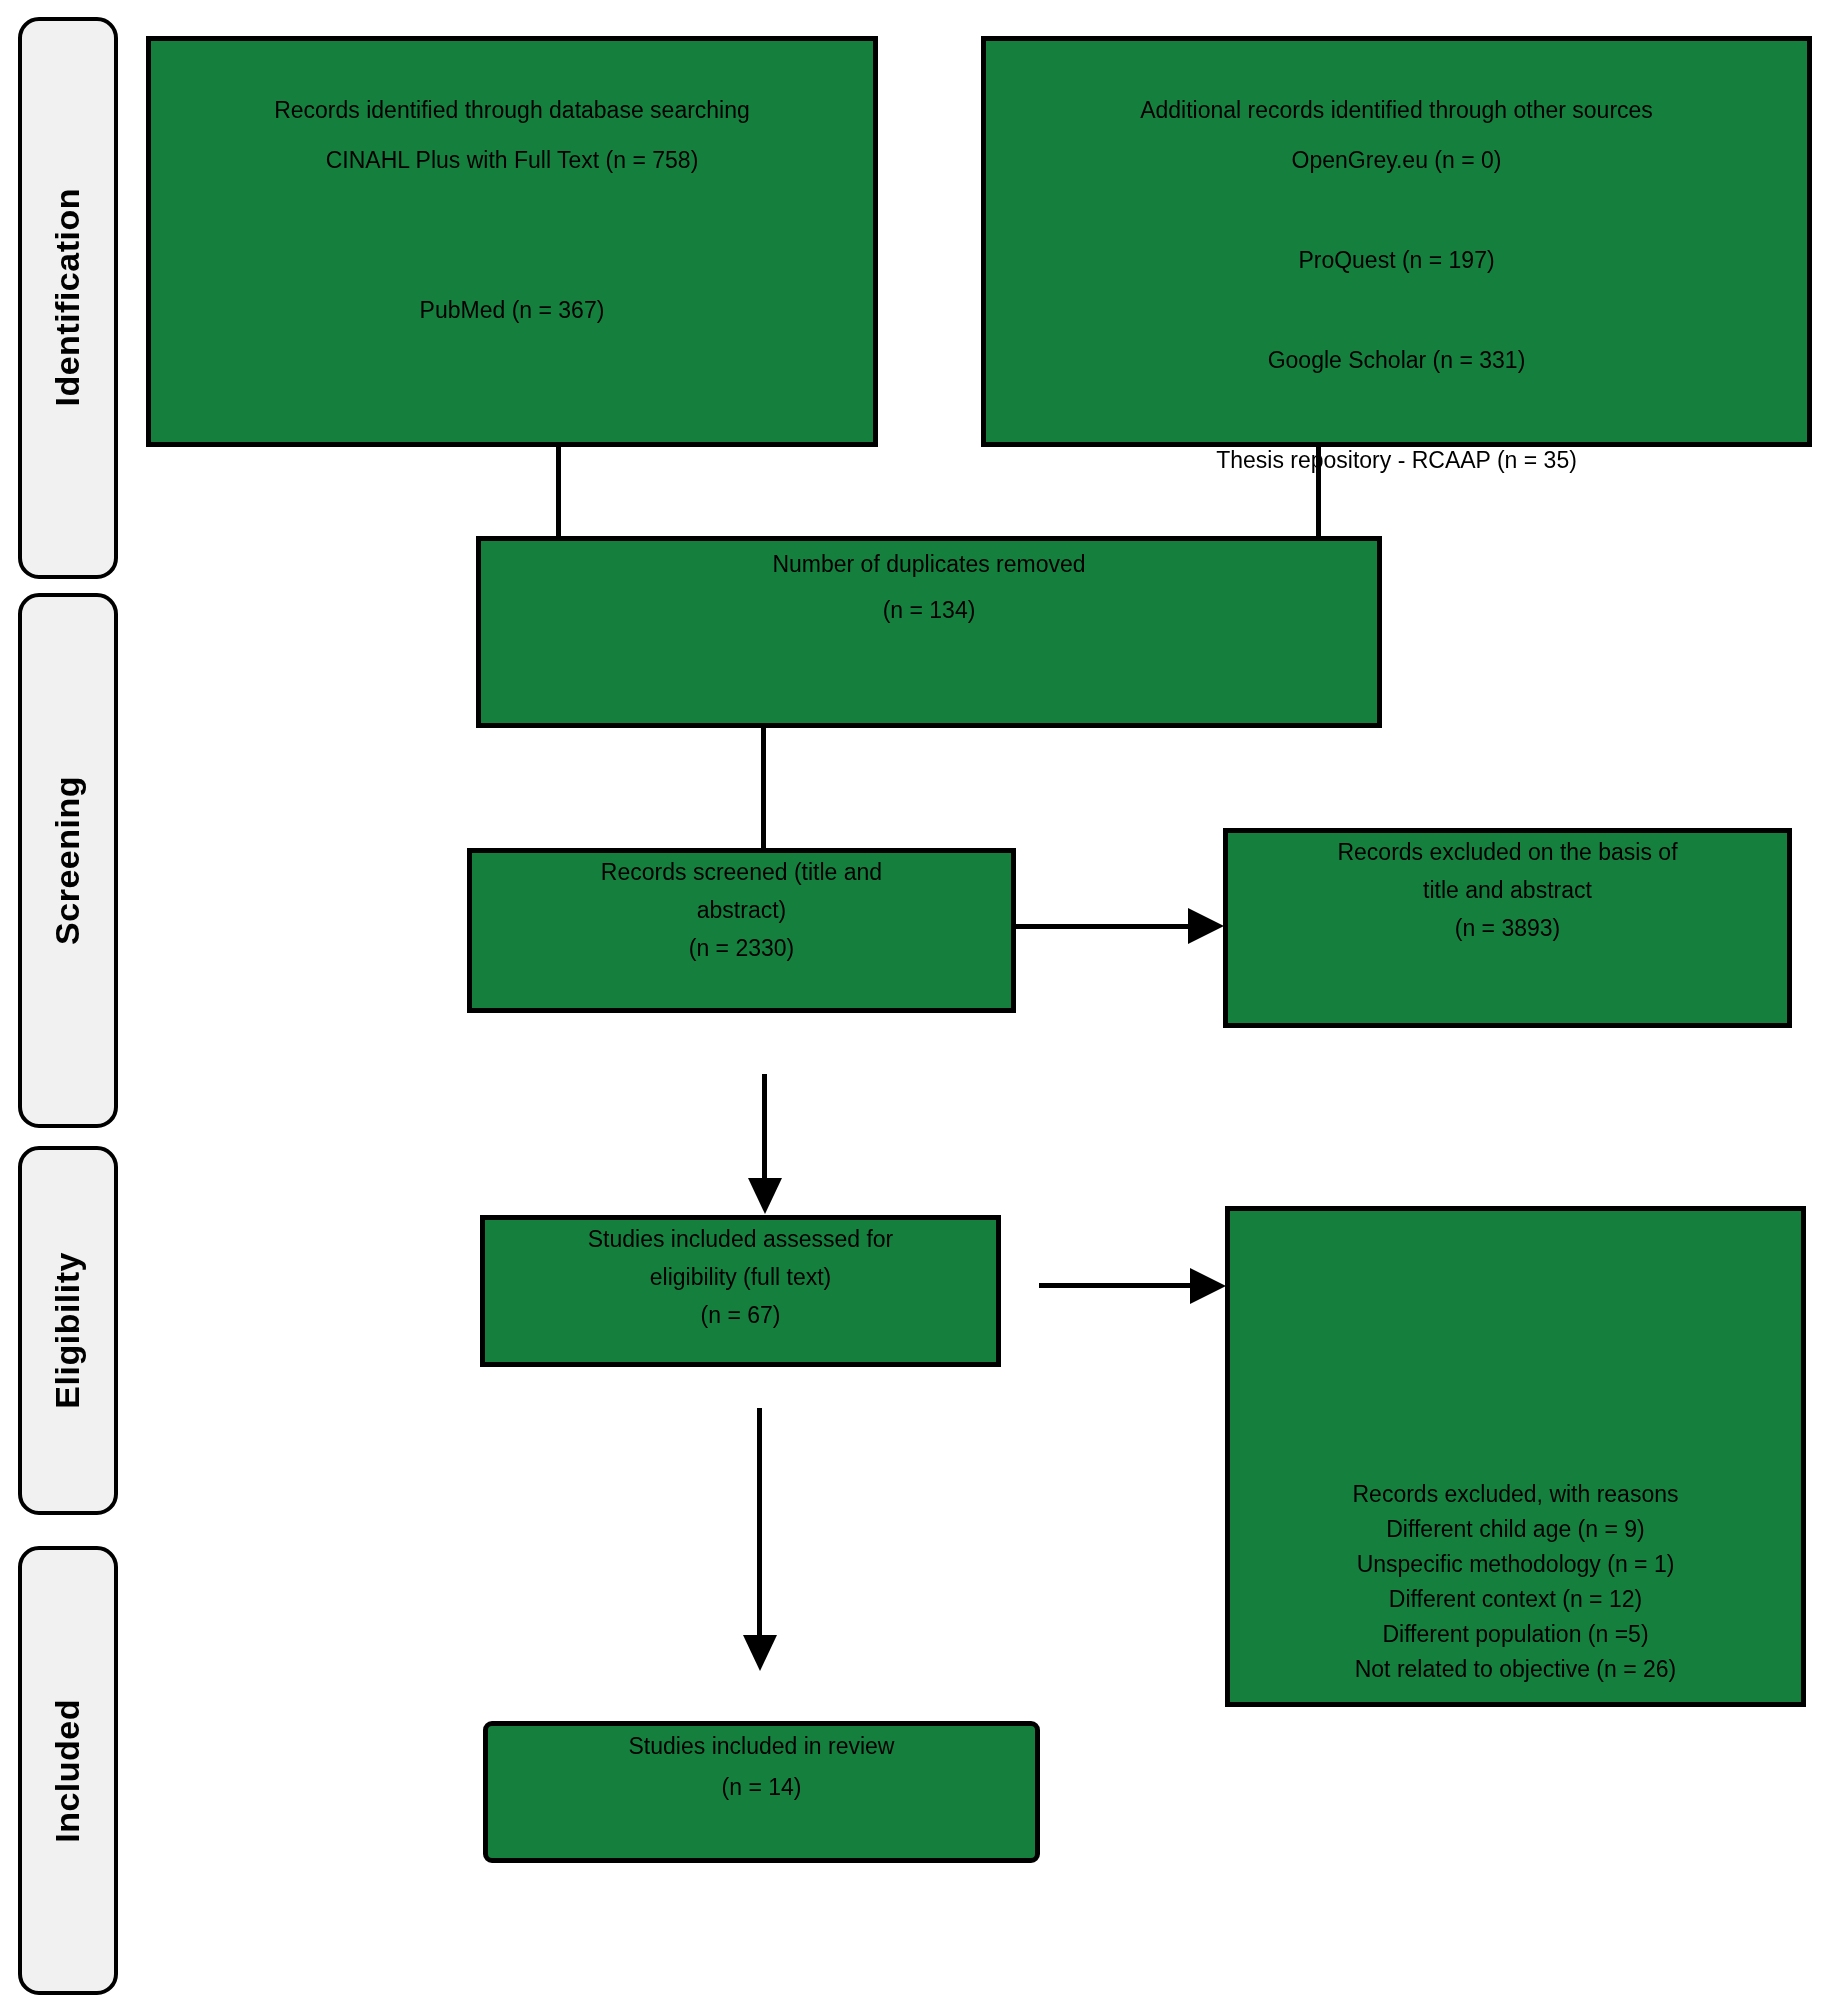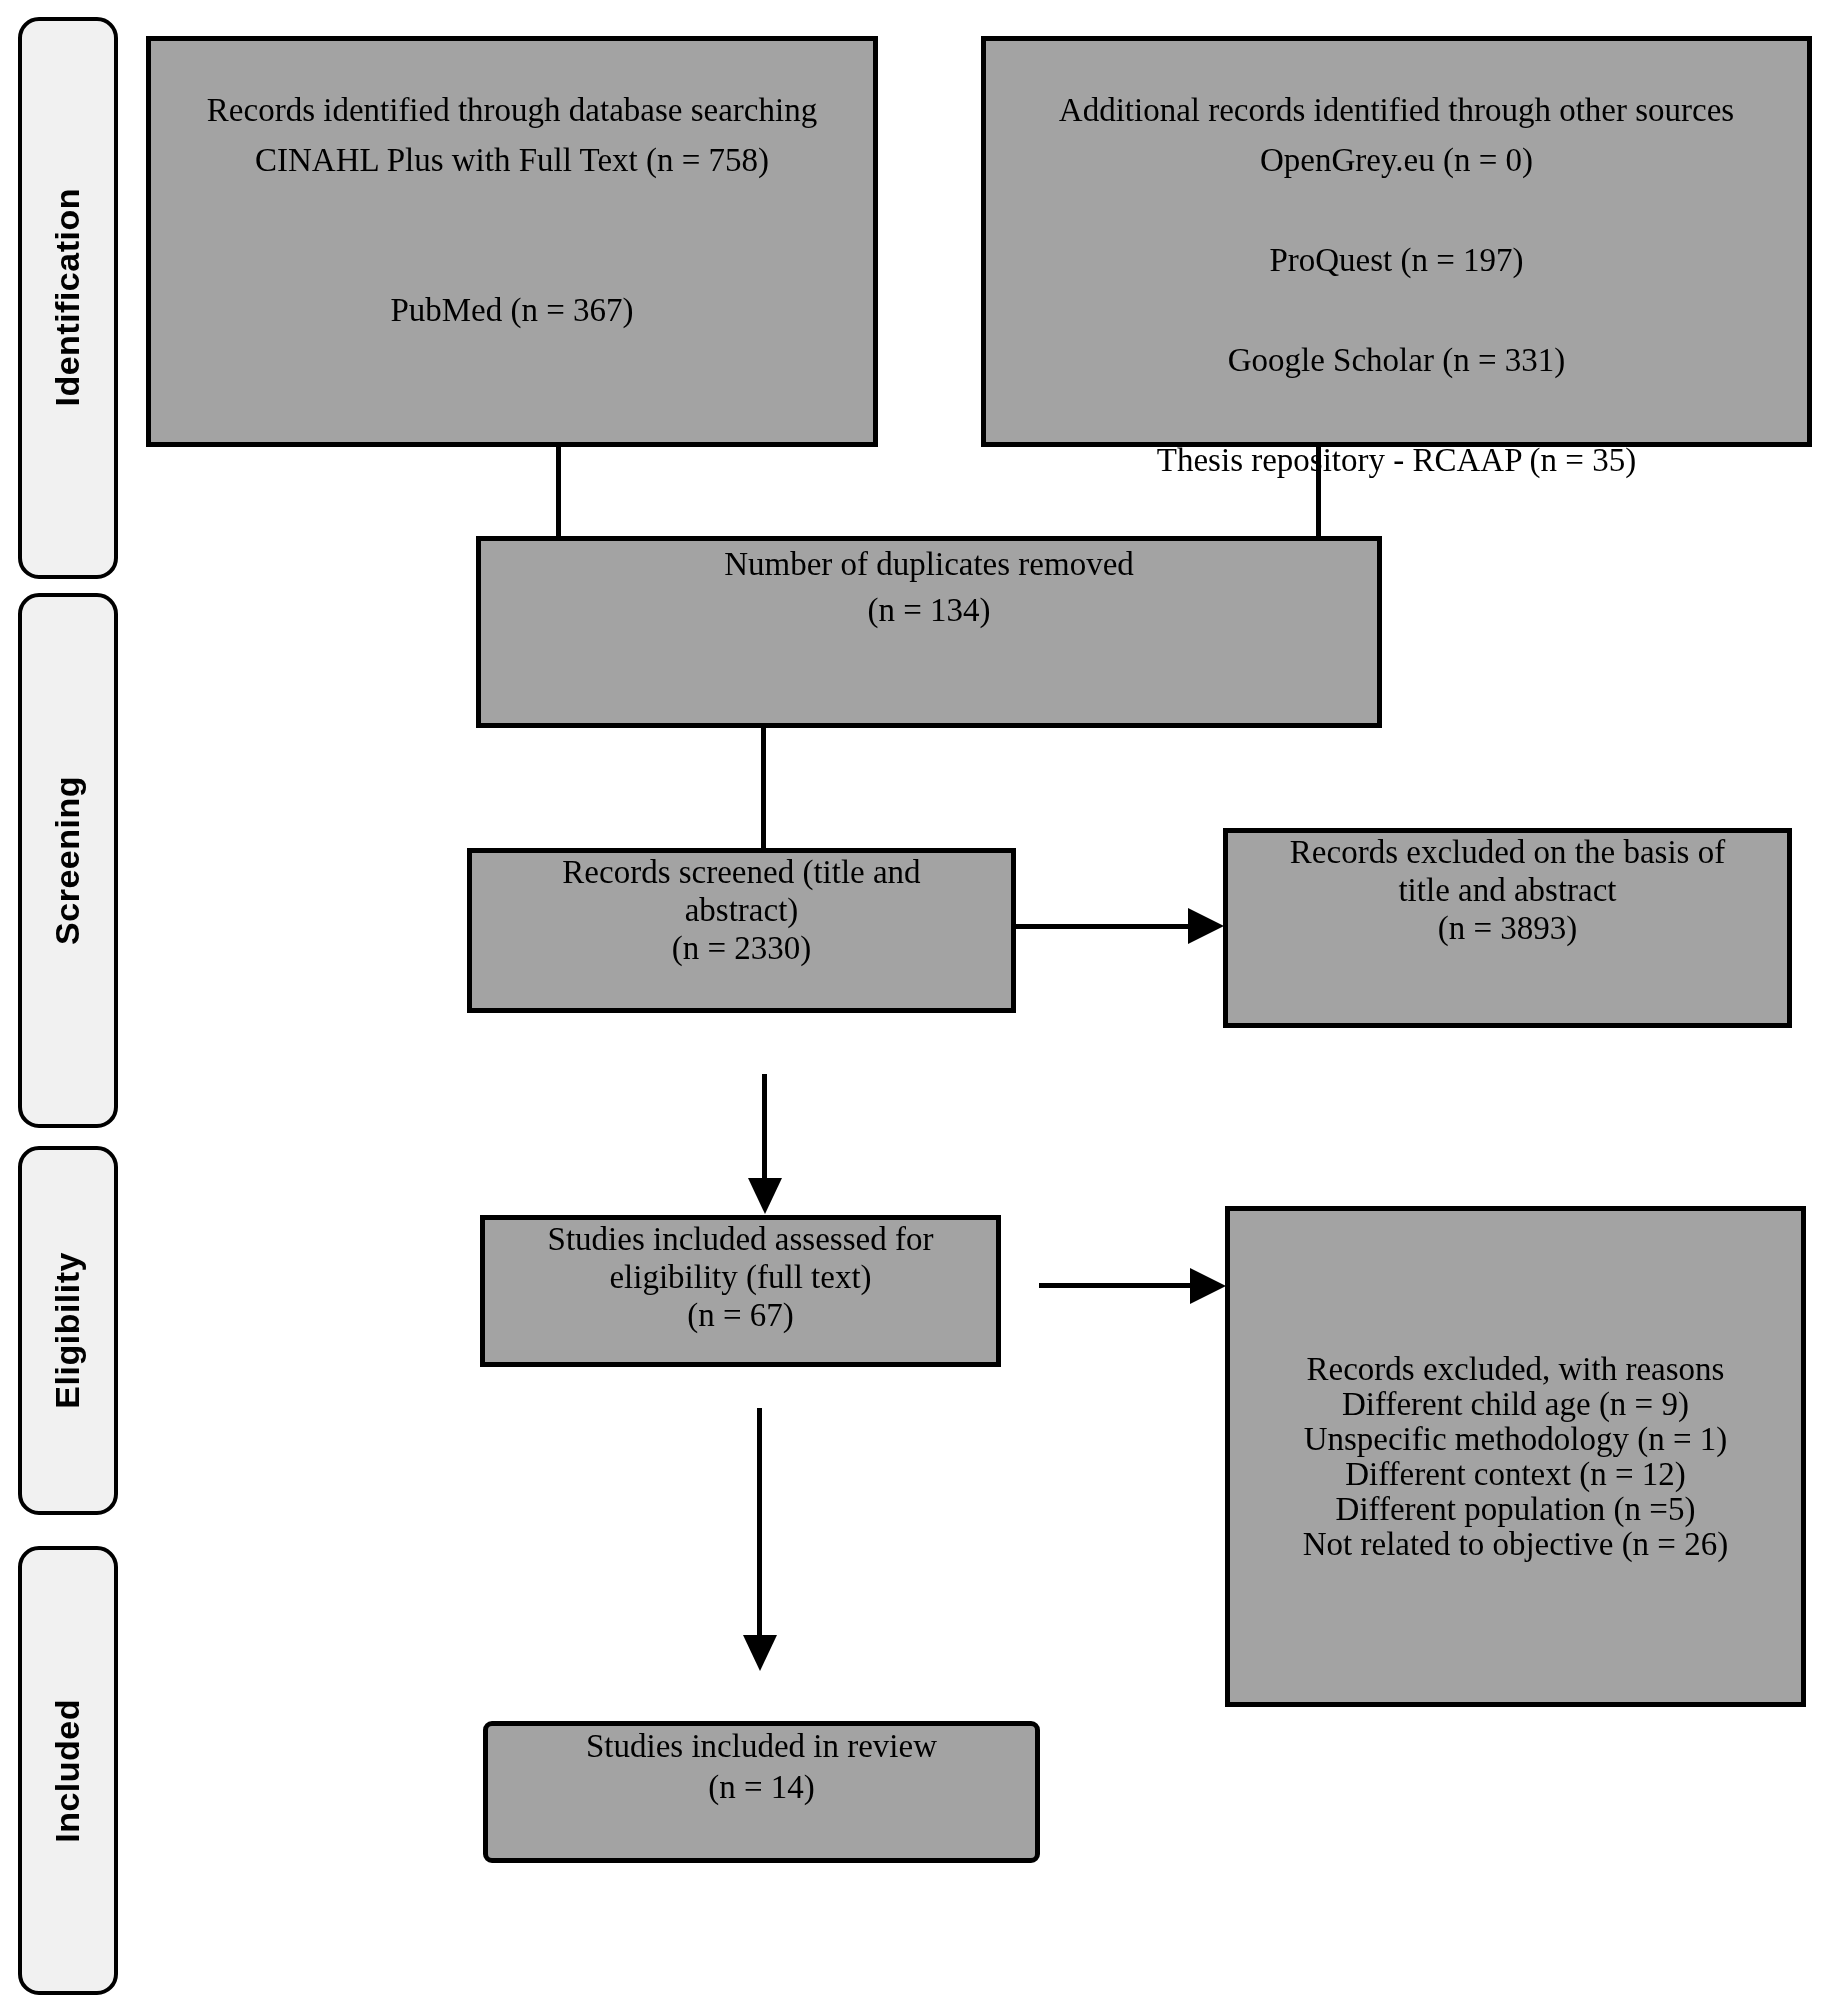--- a/index.html
+++ b/index.html
@@ -39,42 +39,41 @@
     white-space: nowrap;
   }
   #stage-identification { top: 16.5px;   height: 562px; }
   #stage-screening      { top: 593px; height: 535px; }
   #stage-eligibility    { top: 1146px; height: 369px;  }
   #stage-included       { top: 1546px; height: 449px;  }
 
   
   .flowbox {
     position: absolute;
-    background: #a3a3a3;
+    background: #15803d;
     border: 5px solid #000000;
     box-sizing: border-box;
     text-align: center;
-    font-size: 33px;
+    font-size: 23px;
     line-height: 38px;
-    font-family: Liberation Serif, serif;
   }
   .flowbox .line { min-height: 38px; }
 
   .top-align { padding-top: 44px; line-height: 50px; }
   .top-align .line { min-height: 50px; }
 
   .v-center {
     display: flex;
     flex-direction: column;
     justify-content: flex-start;
   }
   .v-evenly {
     display: flex;
     flex-direction: column;
-    justify-content: center;
+    justify-content: flex-end;
     padding: 15px 5px;
   }
 
   #box-database-records  { left: 146px;  top: 36px;   width: 732px; height: 411px; }
   #box-other-sources     { left: 981px; top: 36px;   width: 831px; height: 411px; }
   #box-duplicates        { left: 476px;  top: 536px; width: 906px; height: 192px; line-height: 46px; }
   #box-duplicates .line  { min-height: 46px; }
   #box-screened          { left: 467px;  top: 848px; width: 549px; height: 165px; }
   #box-excluded-screen   { left: 1223px; top: 828px; width: 569px; height: 200px; }
   #box-assessed          { left: 480px;  top: 1215px; width: 521px; height: 152px; }

